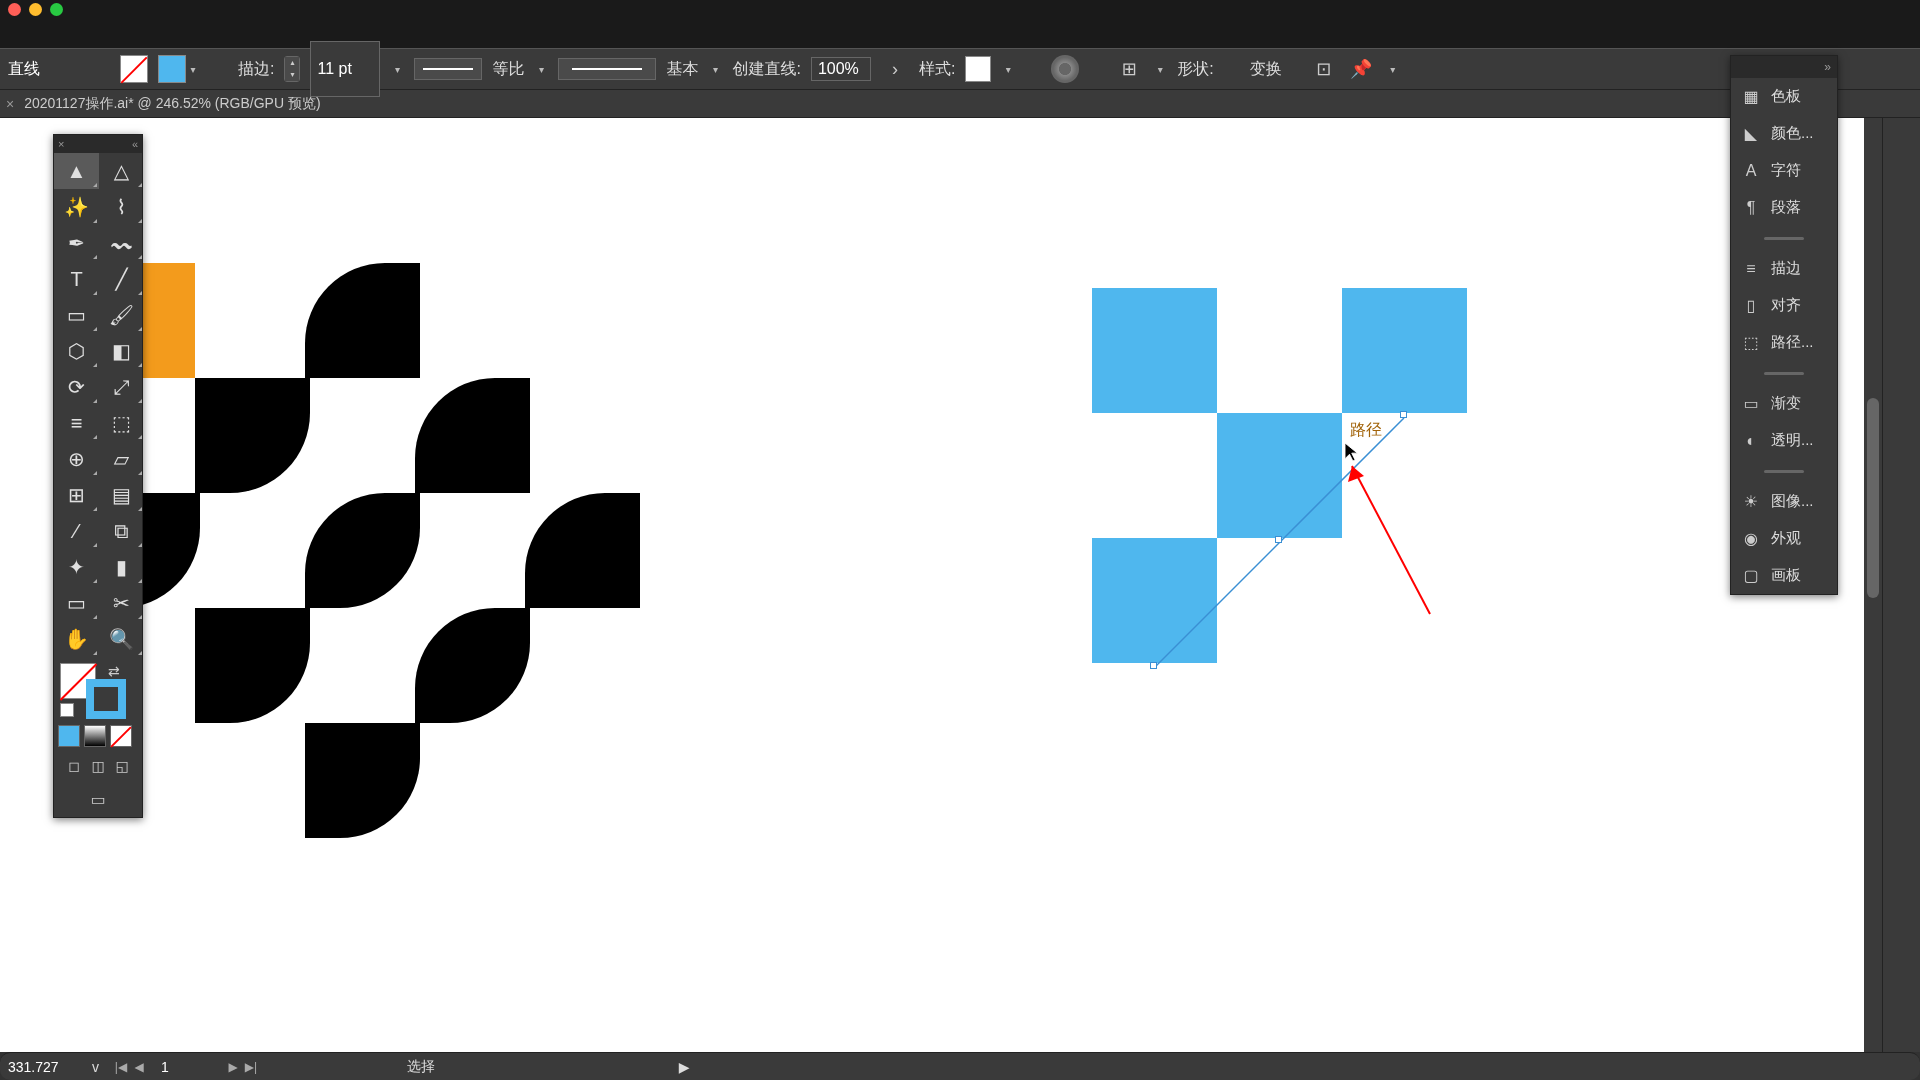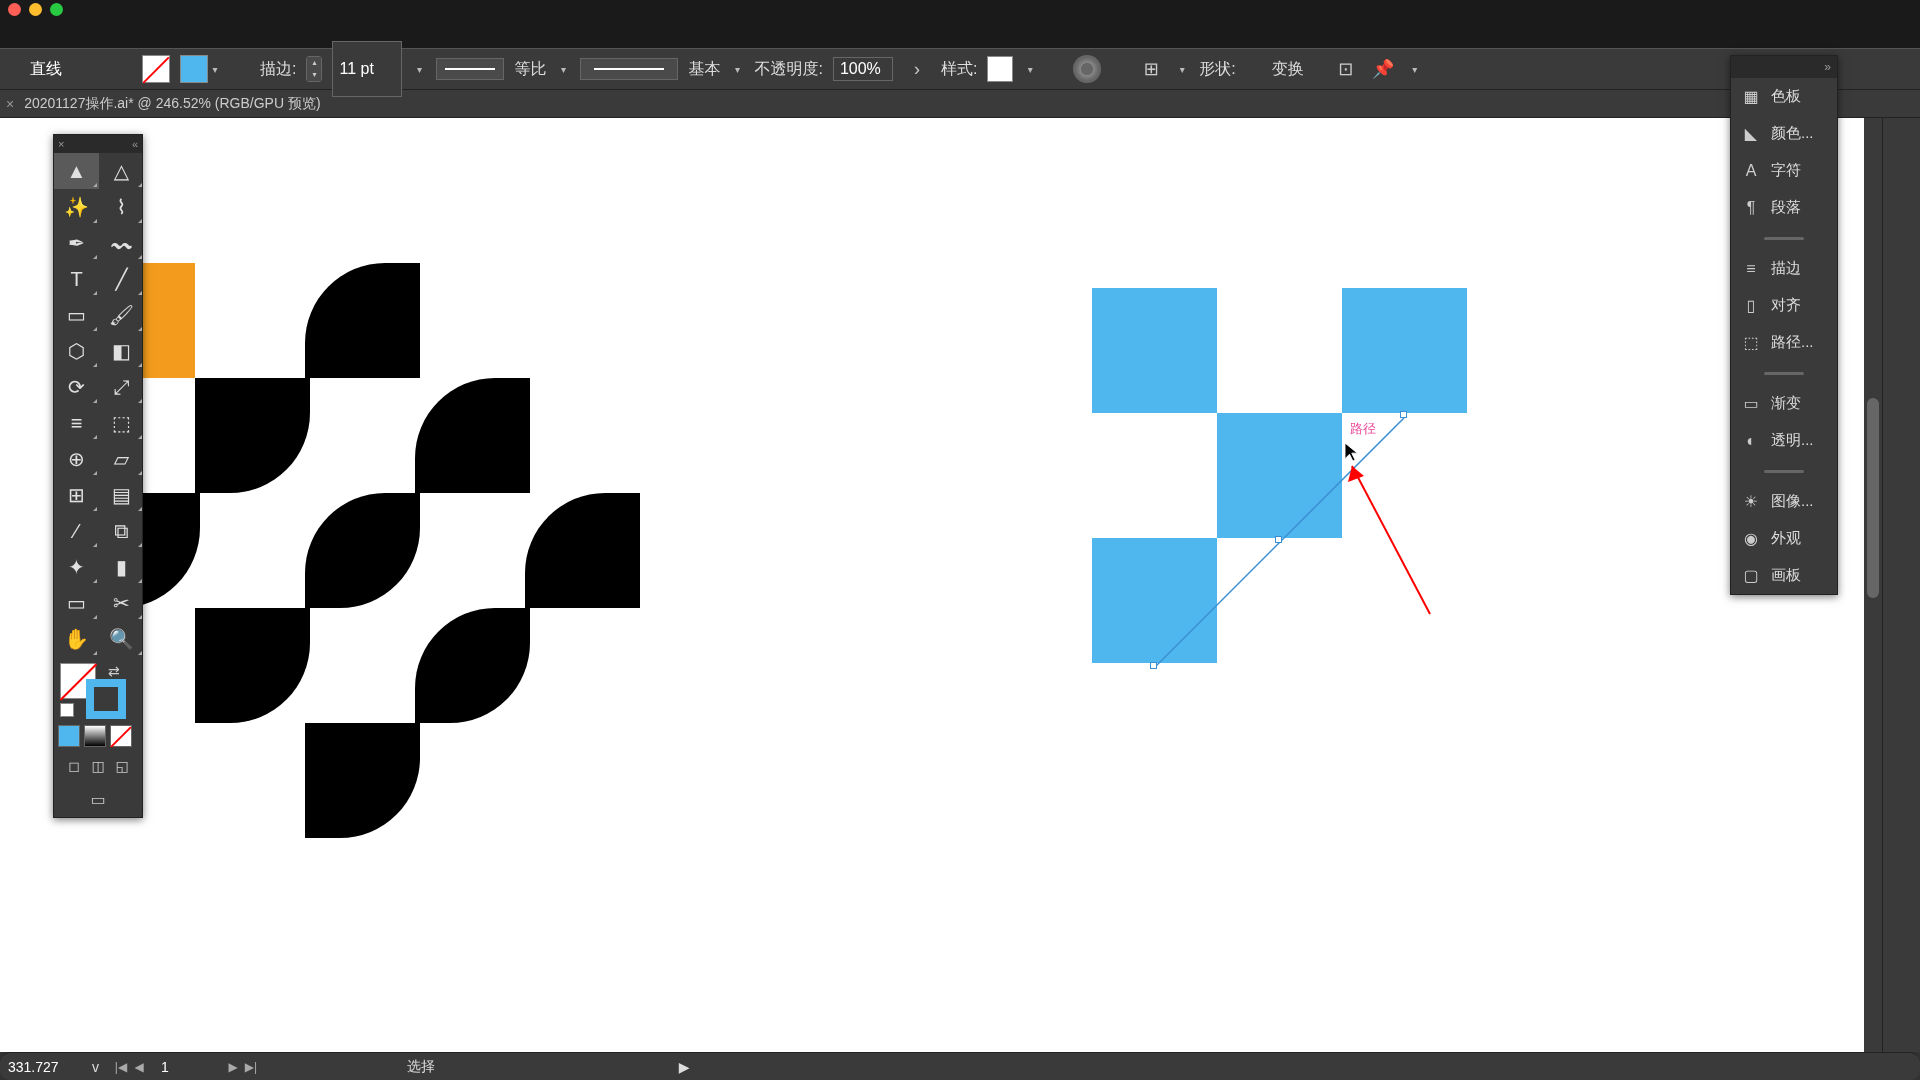--- a/index.html
+++ b/index.html
@@ -12,21 +12,21 @@
 .mac-red { background: #ff5f57; }
 .mac-yellow { background: #ffbd2e; }
 .mac-green { background: #28ca42; }
 
 
 .menu-bar { height: 48px; background: #1a1a1a; }
 
 
 .options-bar { height: 42px; background: #3a3a3a; display: flex; align-items: center; padding: 0 8px; gap: 10px; font-size: 16px; color: #ddd; border-top: 1px solid #555; border-bottom: 1px solid #222; }
 .options-bar > * { display: flex; align-items: center; }
-.opt-label { color: #fff; margin-left: 22px; }
+.opt-label { color: #fff; }
 .fill-swatch { width: 28px; height: 28px; background: #fff; border: 1px solid #888; position: relative; }
 .fill-swatch::after { content: ''; position: absolute; width: 140%; height: 2px; background: #ff0000; top: 50%; left: -20%; transform: rotate(-45deg); }
 .stroke-swatch { width: 28px; height: 28px; background: #4fb7ee; border: 1px solid #888; }
 .dd-arrow { width: 14px; height: 28px; display: flex; align-items: center; justify-content: center; color: #bbb; font-size: 10px; }
 .stroke-steps { display: flex; flex-direction: column; border: 1px solid #666; border-radius: 3px; }
 .step-btn { width: 14px; height: 12px; font-size: 8px; color: #ccc; text-align: center; line-height: 12px; background: #4a4a4a; }
 .pt-field { background: #3a3a3a; border: 1px solid #666; color: #fff; padding: 18px 6px; width: 70px; font-size: 16px; }
 .stroke-preview { width: 68px; height: 22px; background: #4a4a4a; border: 1px solid #666; display: flex; align-items: center; justify-content: center; }
 .stroke-preview::after { content: ''; width: 50px; height: 2px; background: #fff; }
 .brush-preview { width: 98px; height: 22px; background: #4a4a4a; border: 1px solid #666; display: flex; align-items: center; justify-content: center; }
@@ -58,21 +58,21 @@
 .cursor-arrow { position: absolute; width: 18px; height: 18px; }
 .cursor-arrow svg { width: 18px; height: 18px; }
 
 
 .annotation { position: absolute; color: #ff0000; font-size: 22px; line-height: 1.5; }
 .anno-arrow { position: absolute; width: 100px; height: 120px; }
 .anno-arrow line { stroke: #ff0000; stroke-width: 2; }
 .anno-arrow polygon { fill: #ff0000; }
 
 
-.label-path { position: absolute; font-size: 13px; color: #ec4899; }
+.label-path { position: absolute; font-size: 16px; color: #a16207; }
 
 
 .toolbox { position: absolute; top: 134px; left: 53px; width: 90px; background: #3a3a3a; border: 1px solid #222; box-shadow: 0 2px 8px rgba(0,0,0,0.5); }
 .toolbox-header { height: 18px; background: #2a2a2a; display: flex; align-items: center; justify-content: space-between; padding: 0 4px; }
 .toolbox-header span { font-size: 11px; color: #999; }
 .tool-grid { display: grid; grid-template-columns: 1fr 1fr; }
 .tool { width: 45px; height: 36px; display: flex; align-items: center; justify-content: center; color: #e0e0e0; font-size: 20px; position: relative; }
 .tool.active { background: #5a5a5a; }
 .tool-corner { position: absolute; right: 2px; bottom: 2px; width: 0; height: 0; border-left: 4px solid transparent; border-bottom: 4px solid #aaa; }
 
@@ -146,21 +146,21 @@
       <div class="step-btn">▾</div>
     </div>
     <input class="pt-field" value="11 pt" style="">
     <div class="dd-arrow">▾</div>
     <div class="stroke-preview"></div>
     <span>等比</span>
     <div class="dd-arrow">▾</div>
     <div class="brush-preview"></div>
     <span>基本</span>
     <div class="dd-arrow">▾</div>
-    <span>不透明度:</span>
+    <span>创建直线:</span>
     <input class="opacity-field" value="100%" style="">
     <div class="icon-btn">›</div>
     <span>样式:</span>
     <div class="style-swatch"></div>
     <div class="dd-arrow">▾</div>
     <div style="width:16px"></div>
     <div class="recolor-icon"></div>
     <div style="width:16px"></div>
     <div class="icon-btn">⊞</div>
     <div class="dd-arrow">▾</div>

